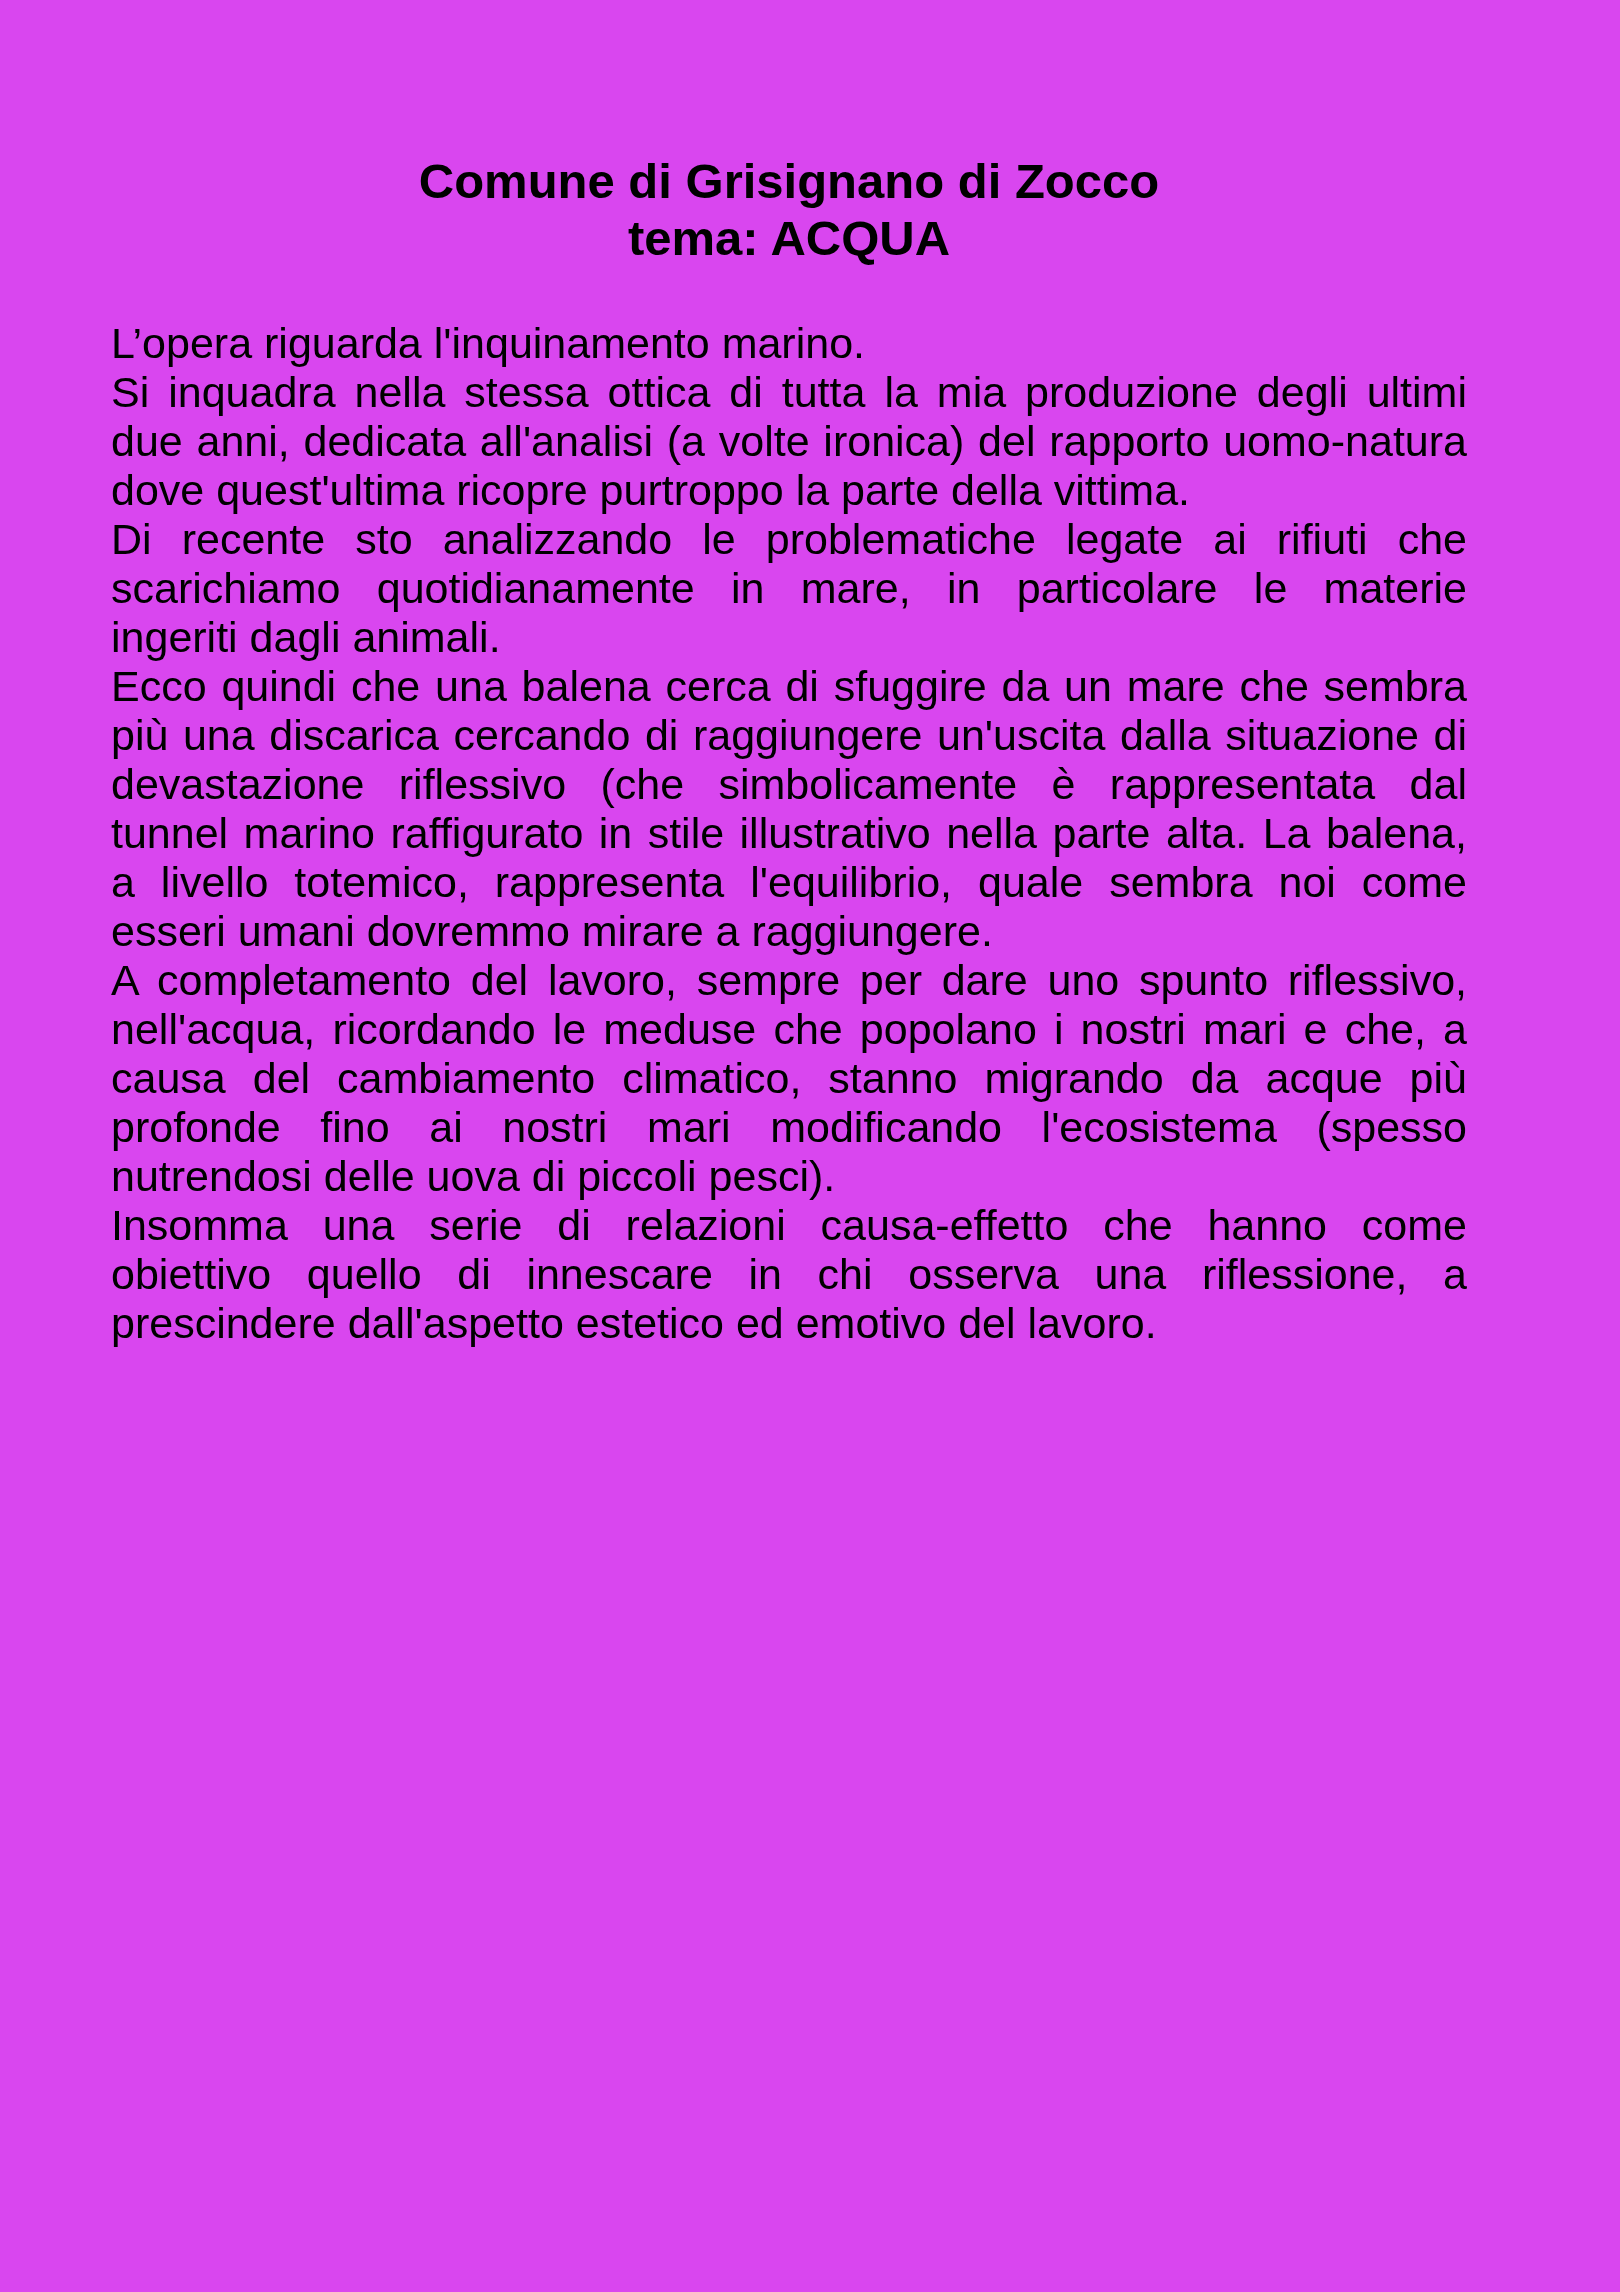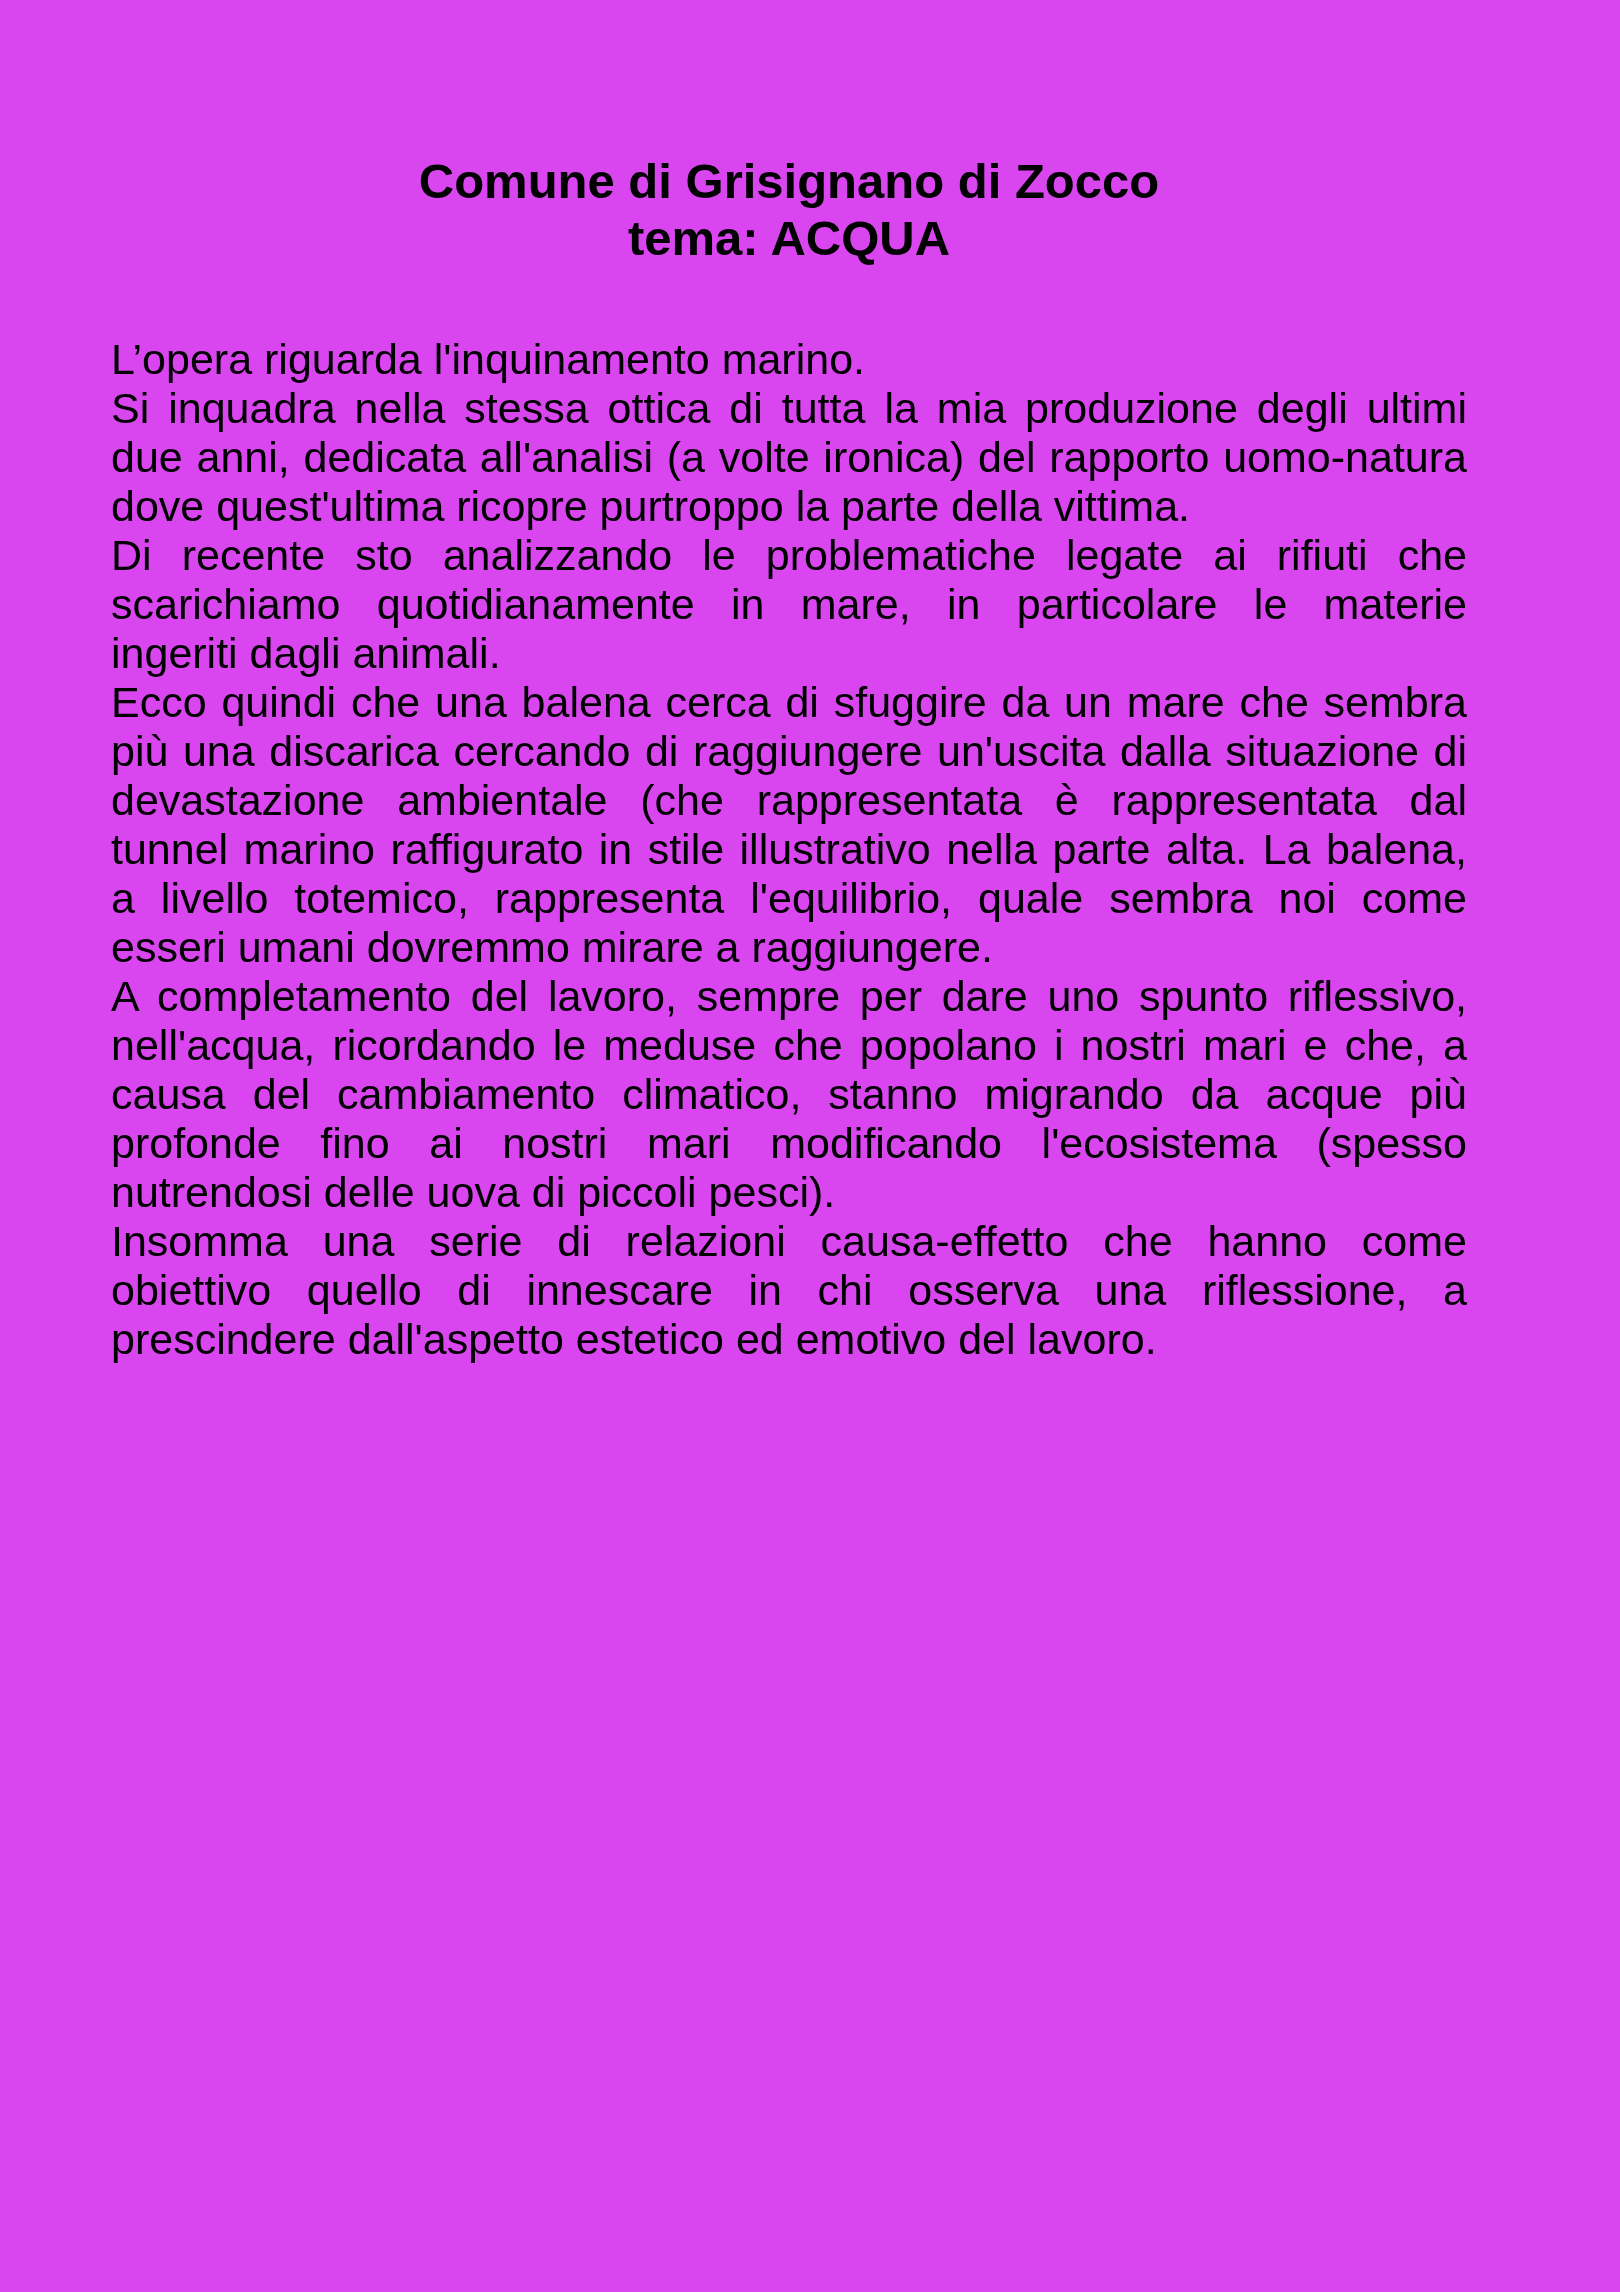--- a/index.html
+++ b/index.html
@@ -15,21 +15,21 @@
     padding: 153px 153px 0 111px;
     overflow: hidden;
   }
   .title-block {
     font-weight: bold;
     font-size: 49px;
     line-height: 57px;
     text-align: center;
   }
   .doc-body {
-    margin-top: 68px;
+    margin-top: 52px;
     font-size: 43px;
     line-height: 49px;
   }
   .line {
     text-align: justify;
     text-align-last: justify;
   }
   .line.last {
     text-align: justify;
     text-align-last: left;
@@ -46,21 +46,21 @@
   <div class="doc-body">
       <div class="line last">L’opera riguarda l'inquinamento marino.</div>
       <div class="line">Si inquadra nella stessa ottica di tutta la mia produzione degli ultimi</div>
       <div class="line">due anni, dedicata all'analisi (a volte ironica) del rapporto uomo-natura</div>
       <div class="line last">dove quest'ultima ricopre purtroppo la parte della vittima.</div>
       <div class="line">Di recente sto analizzando le problematiche legate ai rifiuti che</div>
       <div class="line">scarichiamo quotidianamente in mare, in particolare le materie</div>
       <div class="line last">ingeriti dagli animali.</div>
       <div class="line">Ecco quindi che una balena cerca di sfuggire da un mare che sembra</div>
       <div class="line">più una discarica cercando di raggiungere un'uscita dalla situazione di</div>
-      <div class="line">devastazione ambientale (che rappresentata è rappresentata dal</div>
+      <div class="line">devastazione riflessivo (che simbolicamente è rappresentata dal</div>
       <div class="line">tunnel marino raffigurato in stile illustrativo nella parte alta. La balena,</div>
       <div class="line">a livello totemico, rappresenta l'equilibrio, quale sembra noi come</div>
       <div class="line last">esseri umani dovremmo mirare a raggiungere.</div>
       <div class="line">A completamento del lavoro, sempre per dare uno spunto riflessivo,</div>
       <div class="line">nell'acqua, ricordando le meduse che popolano i nostri mari e che, a</div>
       <div class="line">causa del cambiamento climatico, stanno migrando da acque più</div>
       <div class="line">profonde fino ai nostri mari modificando l'ecosistema (spesso</div>
       <div class="line last">nutrendosi delle uova di piccoli pesci).</div>
       <div class="line">Insomma una serie di relazioni causa-effetto che hanno come</div>
       <div class="line">obiettivo quello di innescare in chi osserva una riflessione, a</div>

